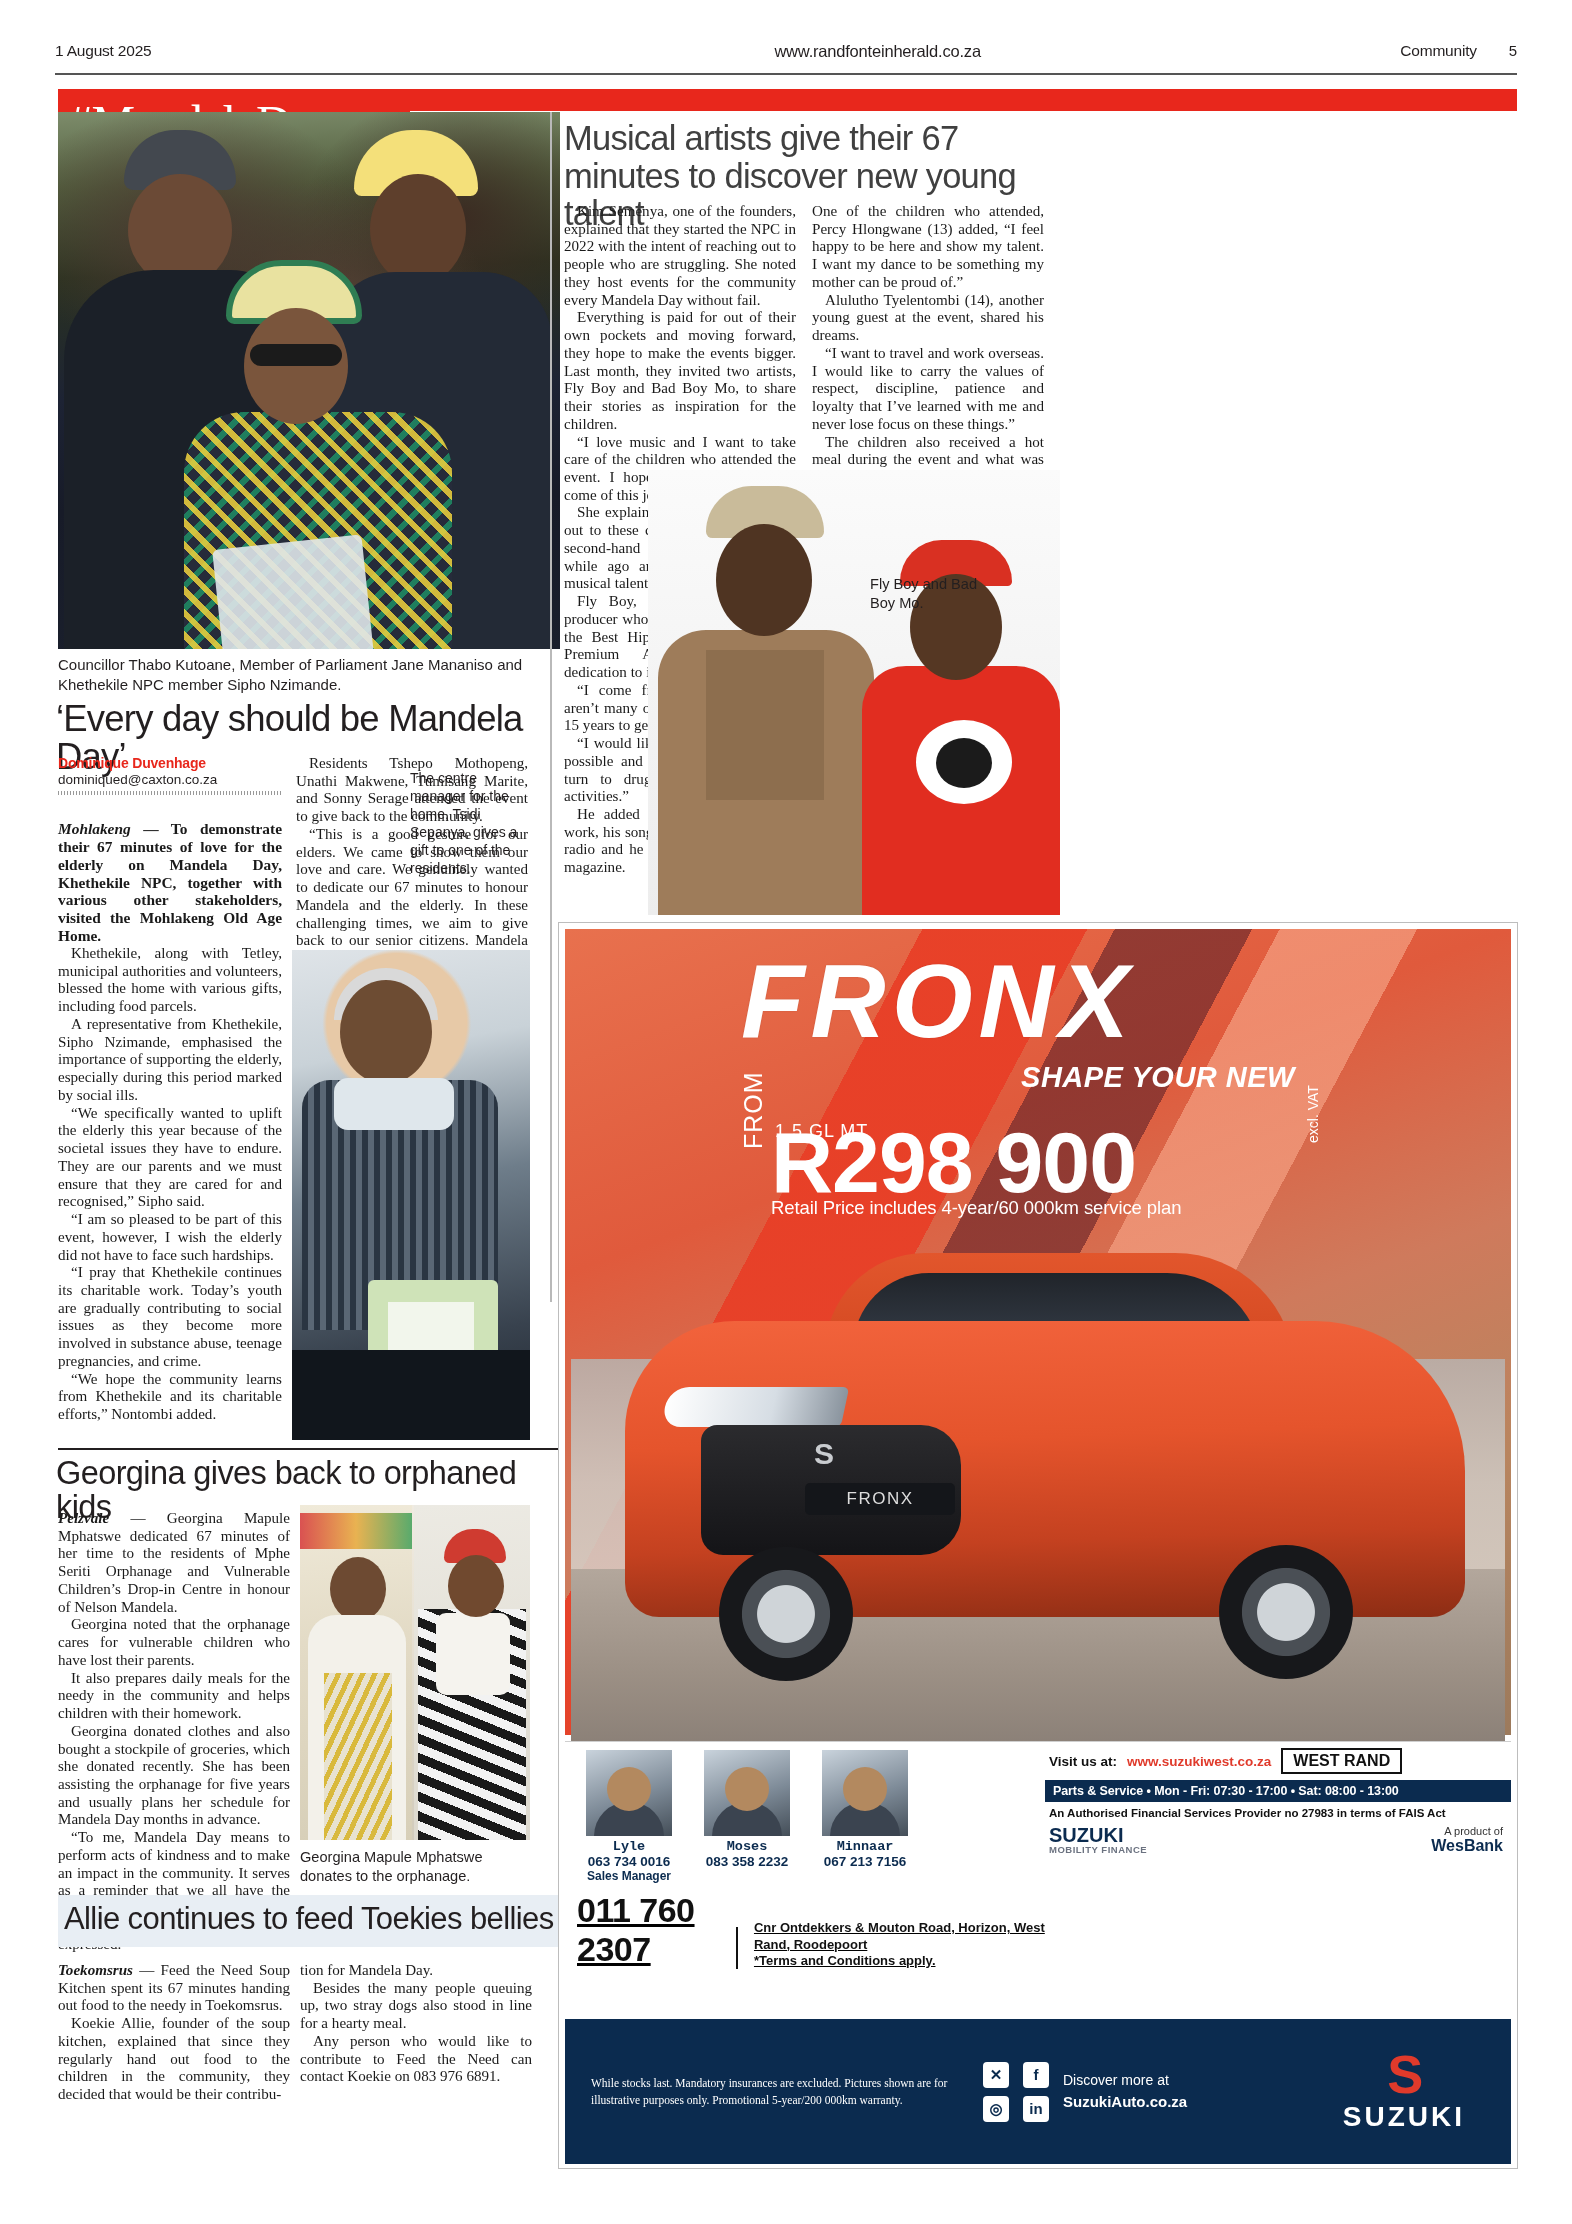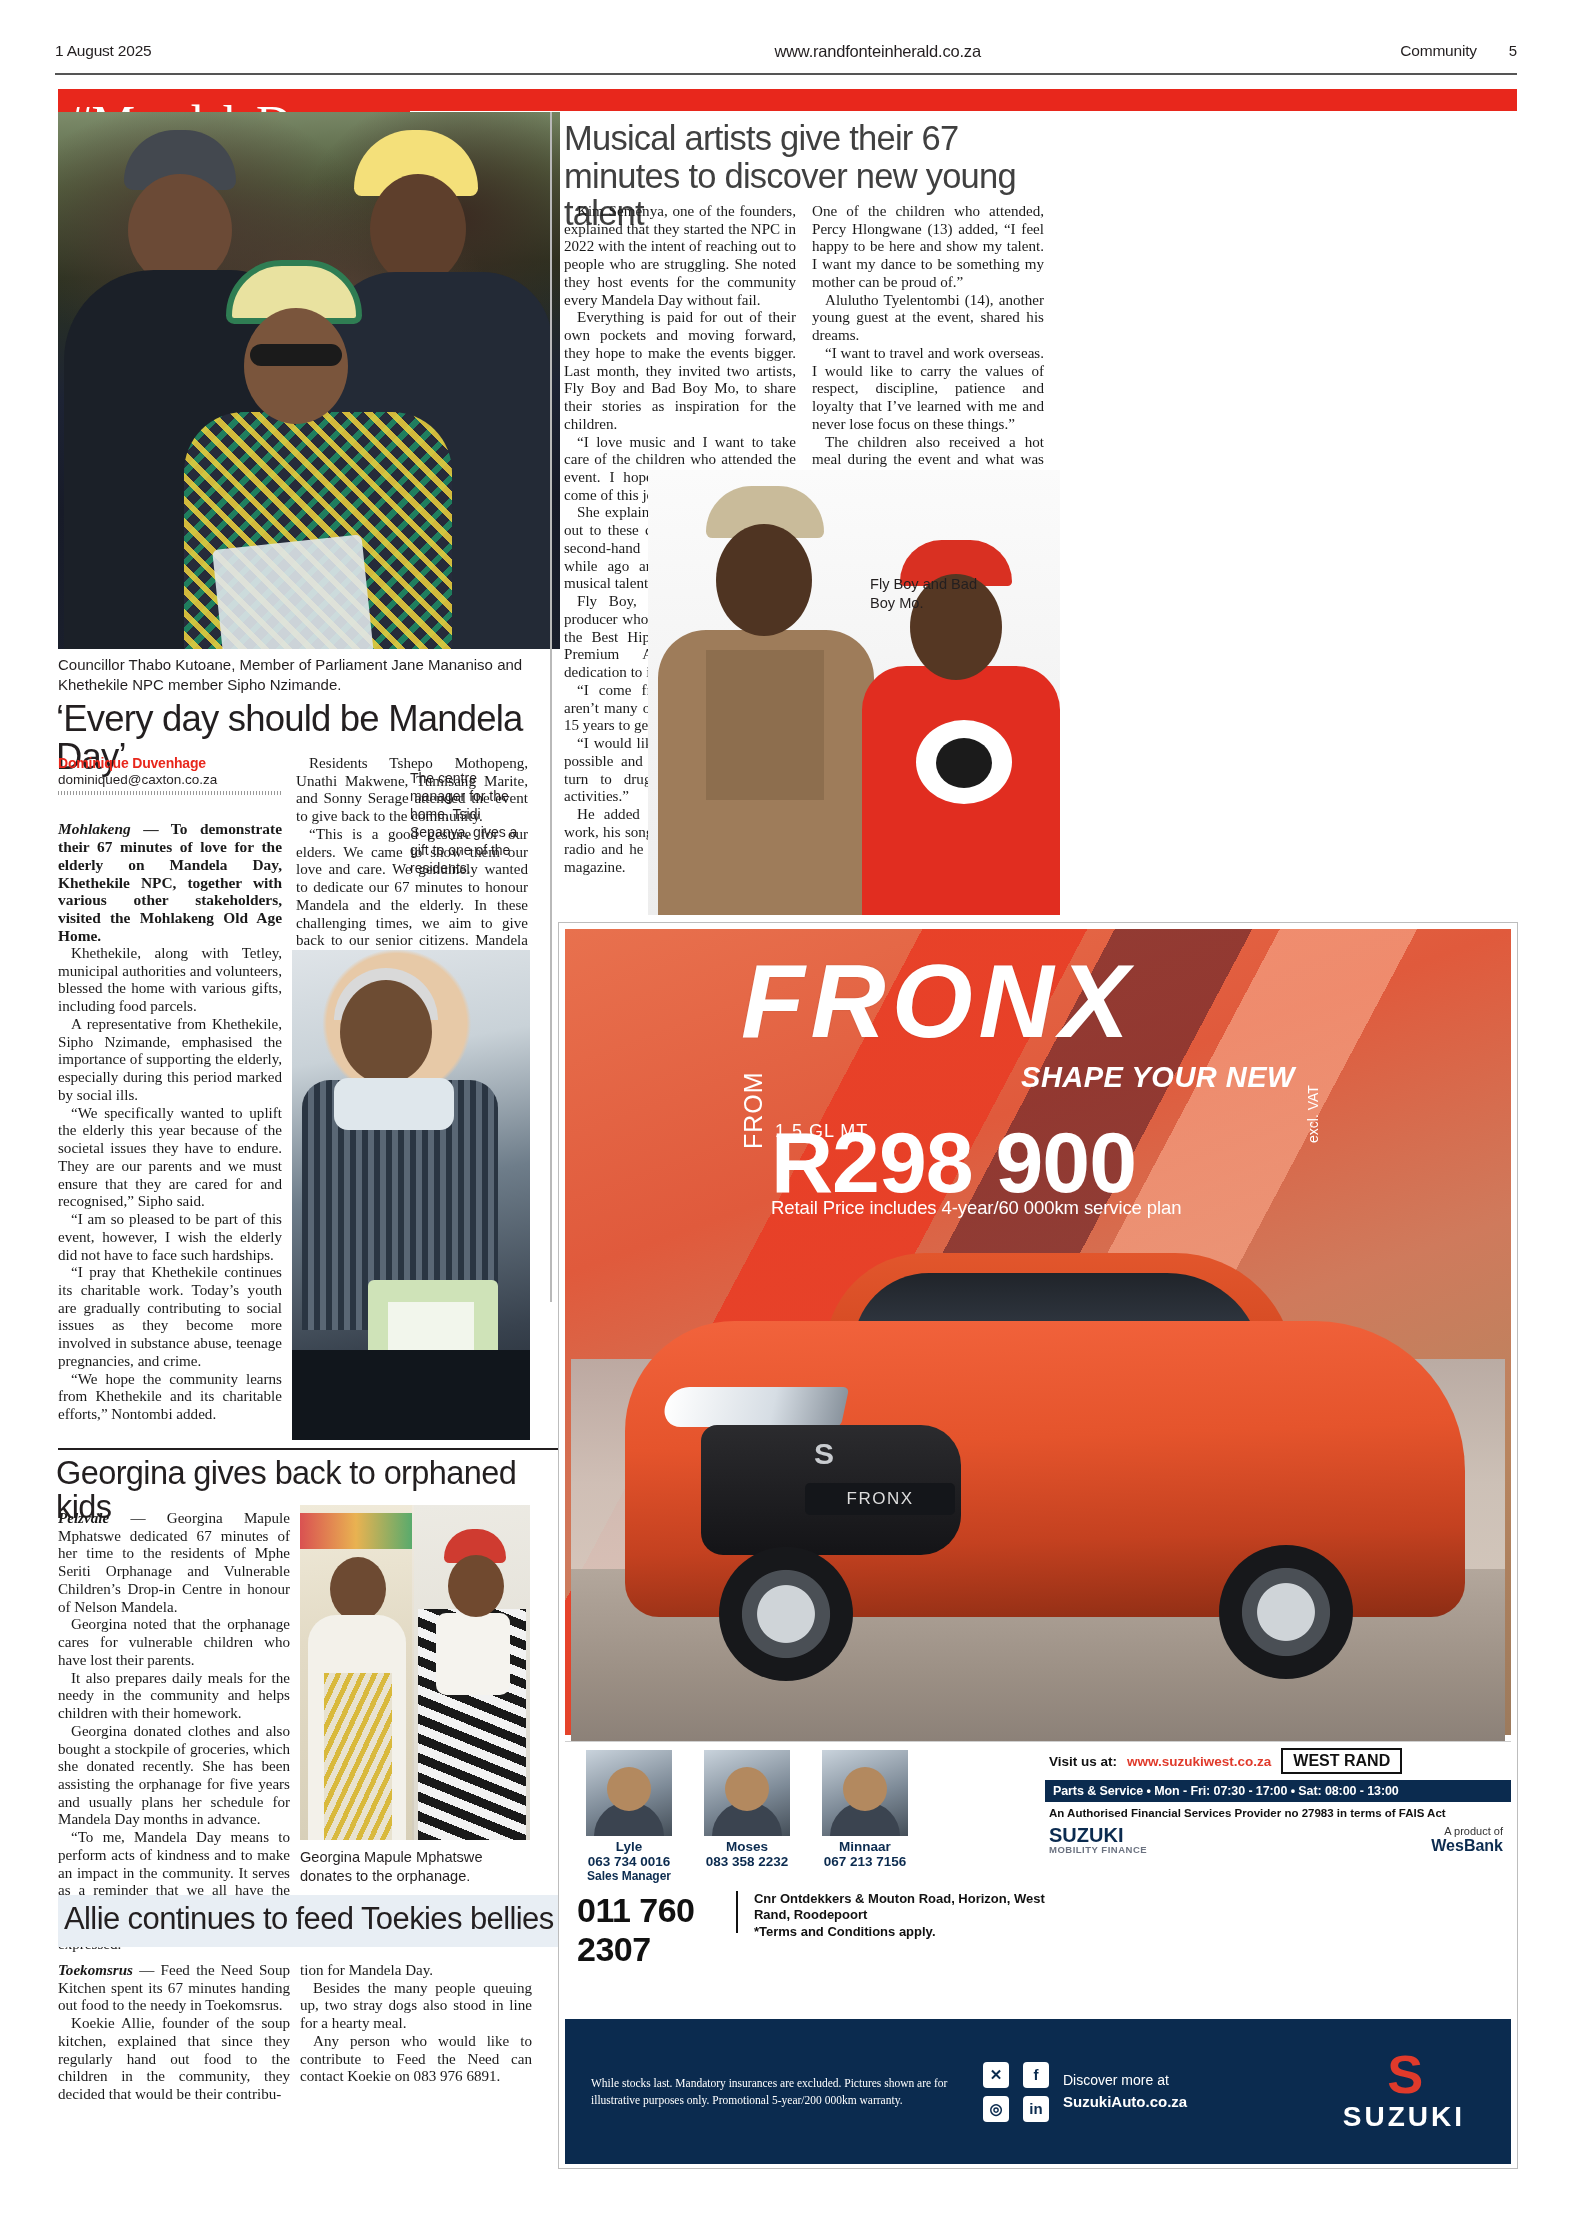--- a/index.html
+++ b/index.html
@@ -347,30 +347,30 @@
     content:""; position:absolute; left:50%; top:20%;
     transform:translateX(-50%); width:44px; height:44px; border-radius:50%;
     background:#b3895f;
   }
   .agent .ph::before {
     content:""; position:absolute; left:50%; bottom:0;
     transform:translateX(-50%); width:70px; height:34px; border-radius:34px 34px 0 0;
     background:#3b4450;
   }
   .agent .nm {
-    font-family:Liberation Sans, sans-serif; font-weight:bold; font-size:13.5px; color:#0b2b4f;
+    font-family:Liberation Mono, monospace; font-weight:bold; font-size:13.5px; color:#0b2b4f;
   }
   .agent .tel {
     font-family:"Liberation Sans", sans-serif; font-weight:bold; font-size:13.5px; color:#0b2b4f;
   }
   .agent .role {
     font-family:"Liberation Sans", sans-serif; font-weight:bold; font-size:12px; color:#0b2b4f;
   }
   .dealer-phone-row {
-    display:flex; align-items:flex-start; gap:16px; margin-top:8px; padding-left:6px;
+    display:flex; align-items:flex-end; gap:16px; margin-top:8px; padding-left:6px;text-decoration:underline;
   }
   .dealer-phone {
     font-family:"Liberation Sans", sans-serif; font-weight:bold; font-size:34px; color:#111;
     letter-spacing:-0.5px;
   }
   .dealer-sep { width:3px; height:42px; background:#111; }
   .dealer-addr {
     font-family:"Liberation Sans", sans-serif; font-weight:bold; font-size:13px; color:#111;
     line-height:1.25;
   }

